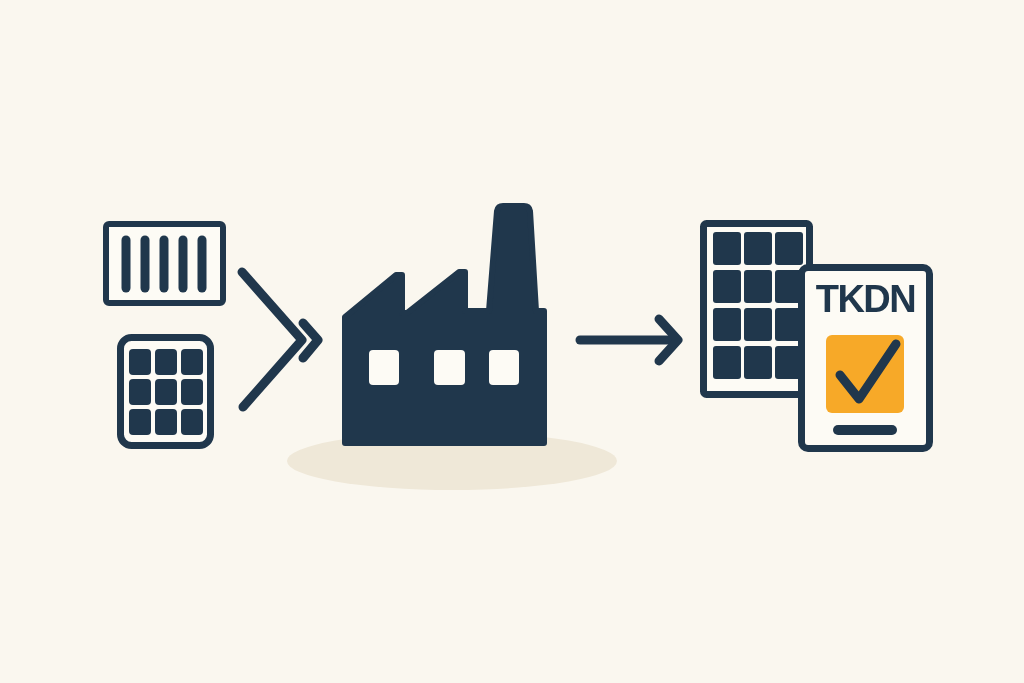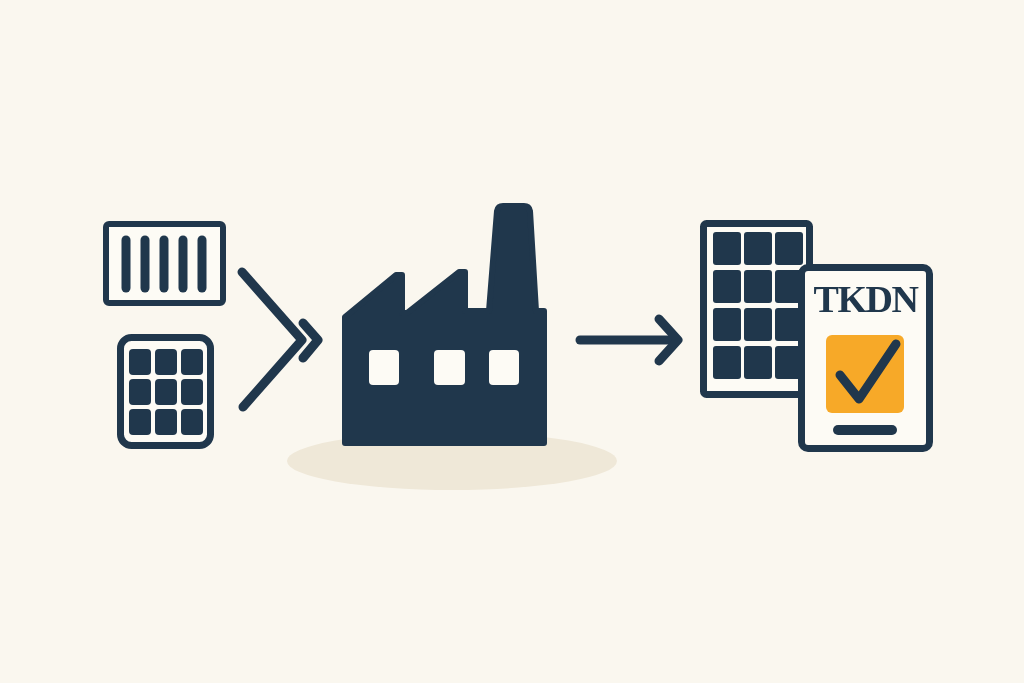--- a/index.html
+++ b/index.html
@@ -26,21 +26,20 @@
     background: var(--shadow);
     border-radius: 50%;
   }
 
   
   .certificate {
     left: 798px; top: 264px; width: 135px; height: 188px;
     background: var(--surface);
     border: 7px solid var(--ink);
     border-radius: 10px;
-    font-family: Liberation Serif, serif;
   }
   .certificate-label {
     position: absolute; left: 0; top: 9px; width: 121px;
     text-align: center;
     font-size: 38px; font-weight: bold; line-height: 1;
     letter-spacing: -1.5px;
     color: var(--ink);
   }
   .check-square {
     position: absolute; left: 21px; top: 64px;

